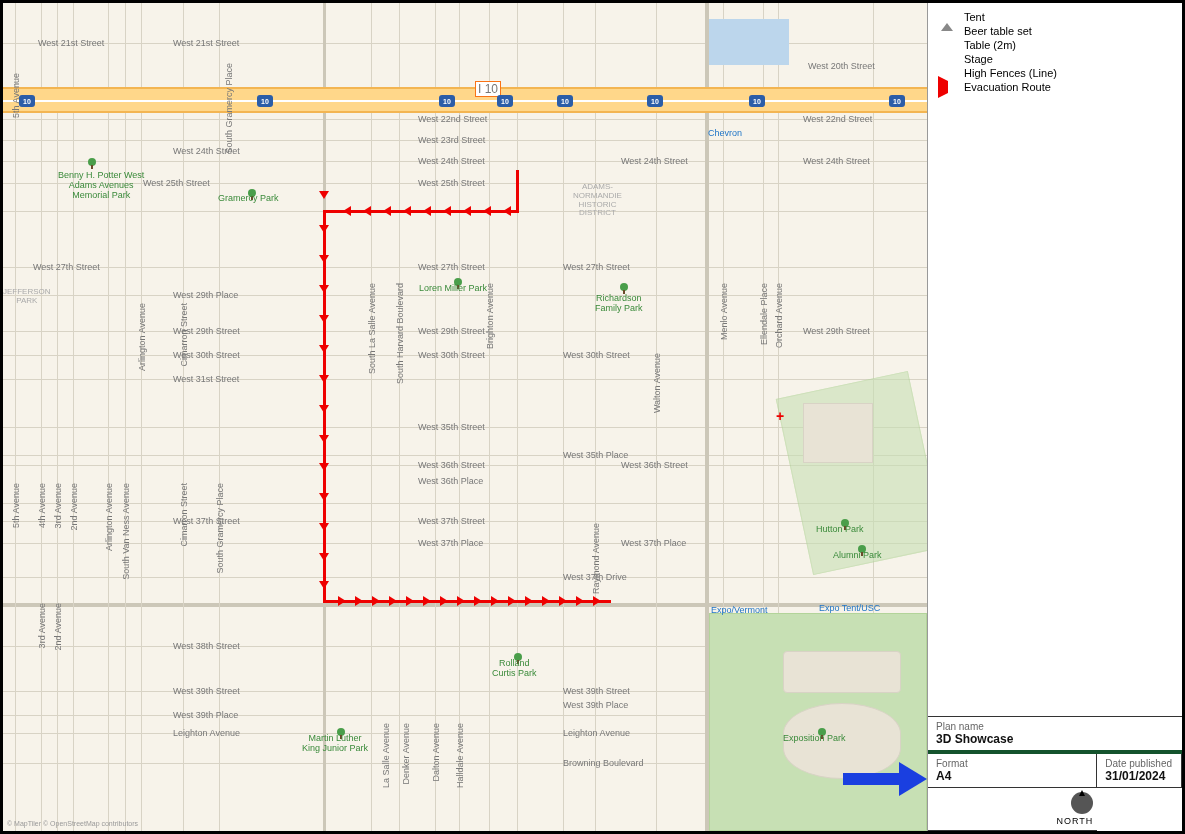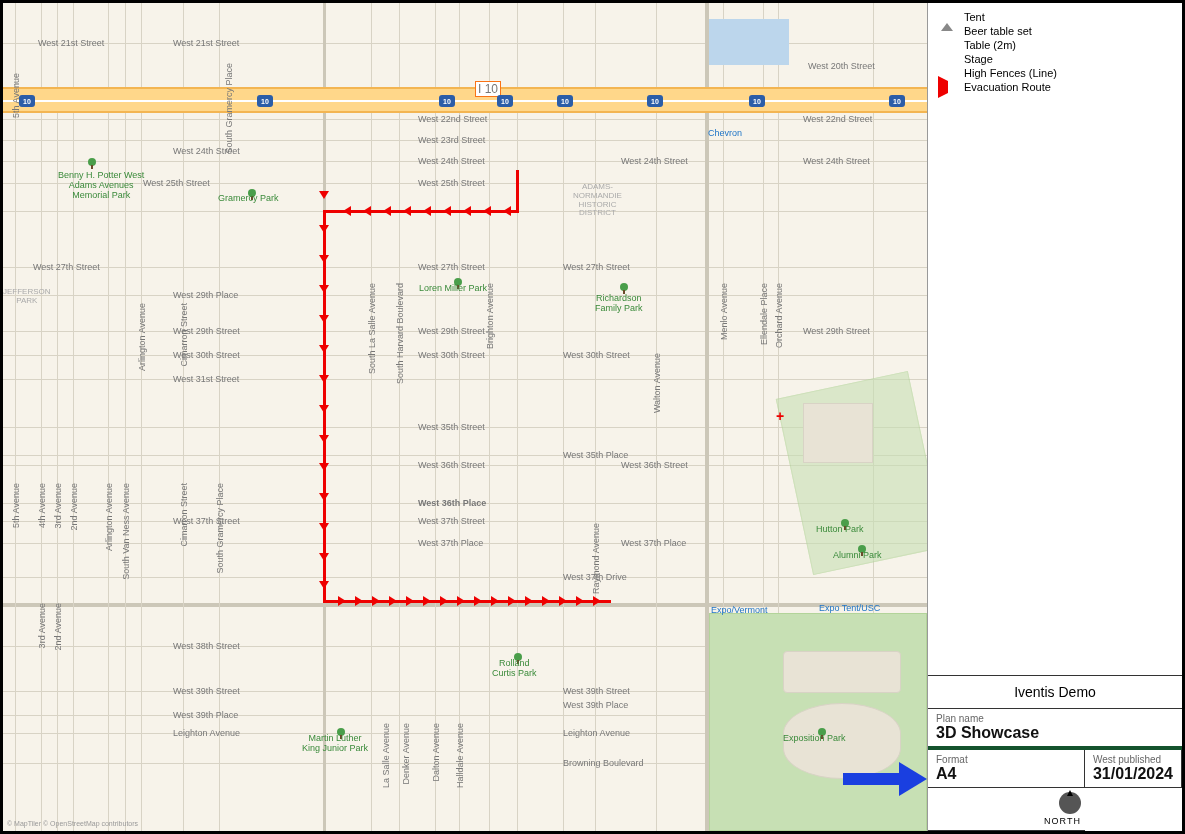--- a/index.html
+++ b/index.html
@@ -16,21 +16,21 @@
 .legend-fence { width:3px; height:12px; background:#4a7db8; }
 .legend-arrow { width:0; height:0; border-top:5px solid transparent; border-bottom:5px solid transparent; border-left:10px solid #e00; }
 .info-box { position: absolute; bottom: 0; left: 0; right: 0; border-top: 1px solid #333; font-size: 12px; }
 .info-title { text-align: center; padding: 8px; border-bottom: 1px solid #333; font-size: 14px; }
 .info-logo { text-align: center; padding: 10px; border-bottom: 1px solid #333; font-size: 24px; font-family: Georgia, serif; color: #333; }
 .info-logo .dot { color: #e00; }
 .info-grid { display: grid; grid-template-columns: 2fr 1fr; }
 .info-cell { border-right: 1px solid #333; border-bottom:1px solid #333; padding: 4px 8px; }
 .info-cell:last-child { border-right: none; }
 .info-label { font-size: 10px; color: #666; }
-.info-val { font-size: 16px; font-weight: bold; color:#111; }
+.info-val { font-size: 12px; font-weight: bold; color:#111; }
 .info-remarks { padding: 6px 8px; }
 .compass { display:flex; flex-direction:column; align-items:flex-end; padding:4px; }
 .compass-circ { width:22px; height:22px; border-radius:50%; background:#555; position:relative; }
 .compass-circ::after { content:''; position:absolute; top:-2px; left:50%; transform:translateX(-50%); width:0; height:0; border-left:3px solid transparent; border-right:3px solid transparent; border-bottom:6px solid #000;}
 .compass-lbl { font-size:9px; margin-top:2px; letter-spacing:1px; }
 
 
 .hwy { position:absolute; left:0; width:925px; height:26px; top:84px; background:#ffd78a; border-top:2px solid #f3b552; border-bottom:2px solid #f3b552; }
 .hwy::before { content:''; position:absolute; left:0; right:0; top:11px; height:2px; background:#fff; }
 .road-h { position:absolute; left:0; width:925px; height:1px; background:#d8d3c5; }
@@ -148,21 +148,21 @@
         <div class="street-label" style="top: 323px; left: 800px;">West 29th Street</div>
         <div class="street-label" style="top: 347px; left: 170px;">West 30th Street</div>
         <div class="street-label" style="top: 347px; left: 415px;">West 30th Street</div>
         <div class="street-label" style="top: 347px; left: 560px;">West 30th Street</div>
         <div class="street-label" style="top: 371px; left: 170px;">West 31st Street</div>
         <div class="street-label" style="top: 287px; left: 170px;">West 29th Place</div>
         <div class="street-label" style="top: 419px; left: 415px;">West 35th Street</div>
         <div class="street-label" style="top: 447px; left: 560px;">West 35th Place</div>
         <div class="street-label" style="top: 457px; left: 415px;">West 36th Street</div>
         <div class="street-label" style="top: 457px; left: 618px;">West 36th Street</div>
-        <div class="street-label" style="top: 495px; left: 415px; font-weight: bold;">West 36th Place</div>
+        <div class="street-label" style="top: 473px; left: 415px;">West 36th Place</div>
         <div class="street-label" style="top: 513px; left: 170px;">West 37th Street</div>
         <div class="street-label" style="top: 513px; left: 415px;">West 37th Street</div>
         <div class="street-label" style="top: 535px; left: 415px;">West 37th Place</div>
         <div class="street-label" style="top: 535px; left: 618px;">West 37th Place</div>
         <div class="street-label" style="top: 569px; left: 560px;">West 37th Drive</div>
         <div class="street-label" style="top: 638px; left: 170px;">West 38th Street</div>
         <div class="street-label" style="top: 683px; left: 170px;">West 39th Street</div>
         <div class="street-label" style="top: 683px; left: 560px;">West 39th Street</div>
         <div class="street-label" style="top: 697px; left: 560px;">West 39th Place</div>
         <div class="street-label" style="top: 707px; left: 170px;">West 39th Place</div>
@@ -316,32 +316,31 @@
           <span class="legend-icon"><span class="legend-fence"></span></span>
           <span>High Fences (Line)</span>
         </div>
       <div class="legend-row">
           <span class="legend-icon"><span class="legend-arrow"></span></span>
           <span>Evacuation Route</span>
         </div>
     </div>
 
     <div class="info-box">
-      <div class="info-title">Iventis Demo</div>
       <div style="border-bottom:4px solid #14532d;padding:4px 8px">
         <div class="info-label">Plan name</div>
         <div class="info-val">3D Showcase</div>
       </div>
       <div class="info-grid">
         <div class="info-cell">
           <div class="info-label">Format</div>
           <div class="info-val">A4</div>
         </div>
         <div class="info-cell">
-          <div class="info-label">West published</div>
+          <div class="info-label">Date published</div>
           <div class="info-val">31/01/2024</div>
         </div>
         <div class="info-cell compass">
           <div class="compass-circ"></div>
           <div class="compass-lbl">NORTH</div>
         </div>
       </div>
     </div>
   </div>
 </div>

